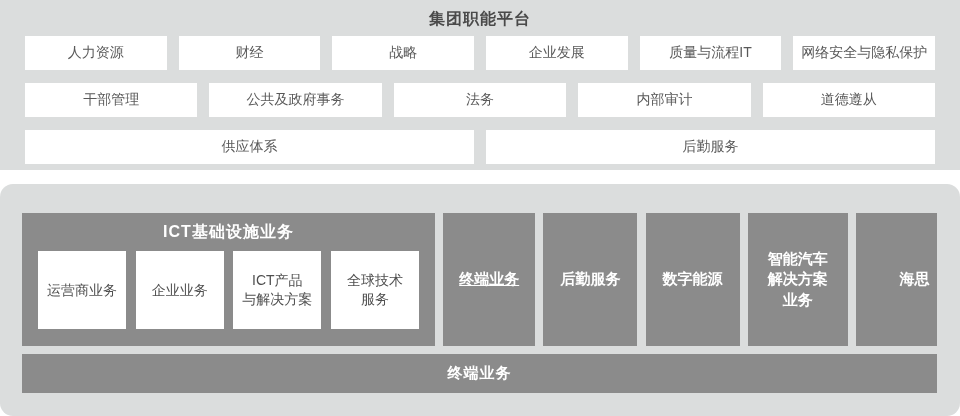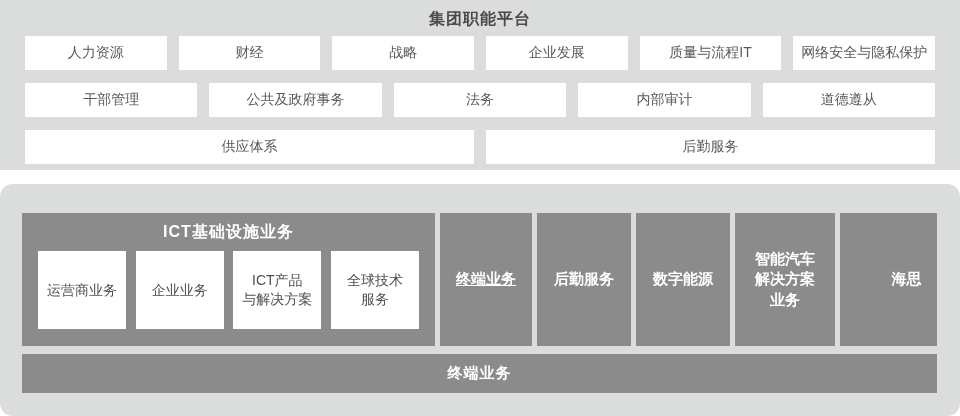--- a/index.html
+++ b/index.html
@@ -97,21 +97,21 @@
     color:#ffffff;
     font-size:15px;
     font-weight:600;
     line-height:1.35;
     white-space:pre-line;
   }
   .v-box.w1 { width:92px;text-decoration:underline; }
   .v-box.w2 { width:94px; }
   .v-box.w3 { width:94px; }
   .v-box.w4 { width:100px; }
-  .v-box.w5 { width:97px;padding-left:36px; }
+  .v-box.w5 { width:81px;padding-left:36px; }
 
   .region-bar {
     margin-top:8px;
     height:39px;
     background:#8b8b8b;
     display:flex;
     align-items:center;
     justify-content:center;
     color:#ffffff;
     font-size:15px;

